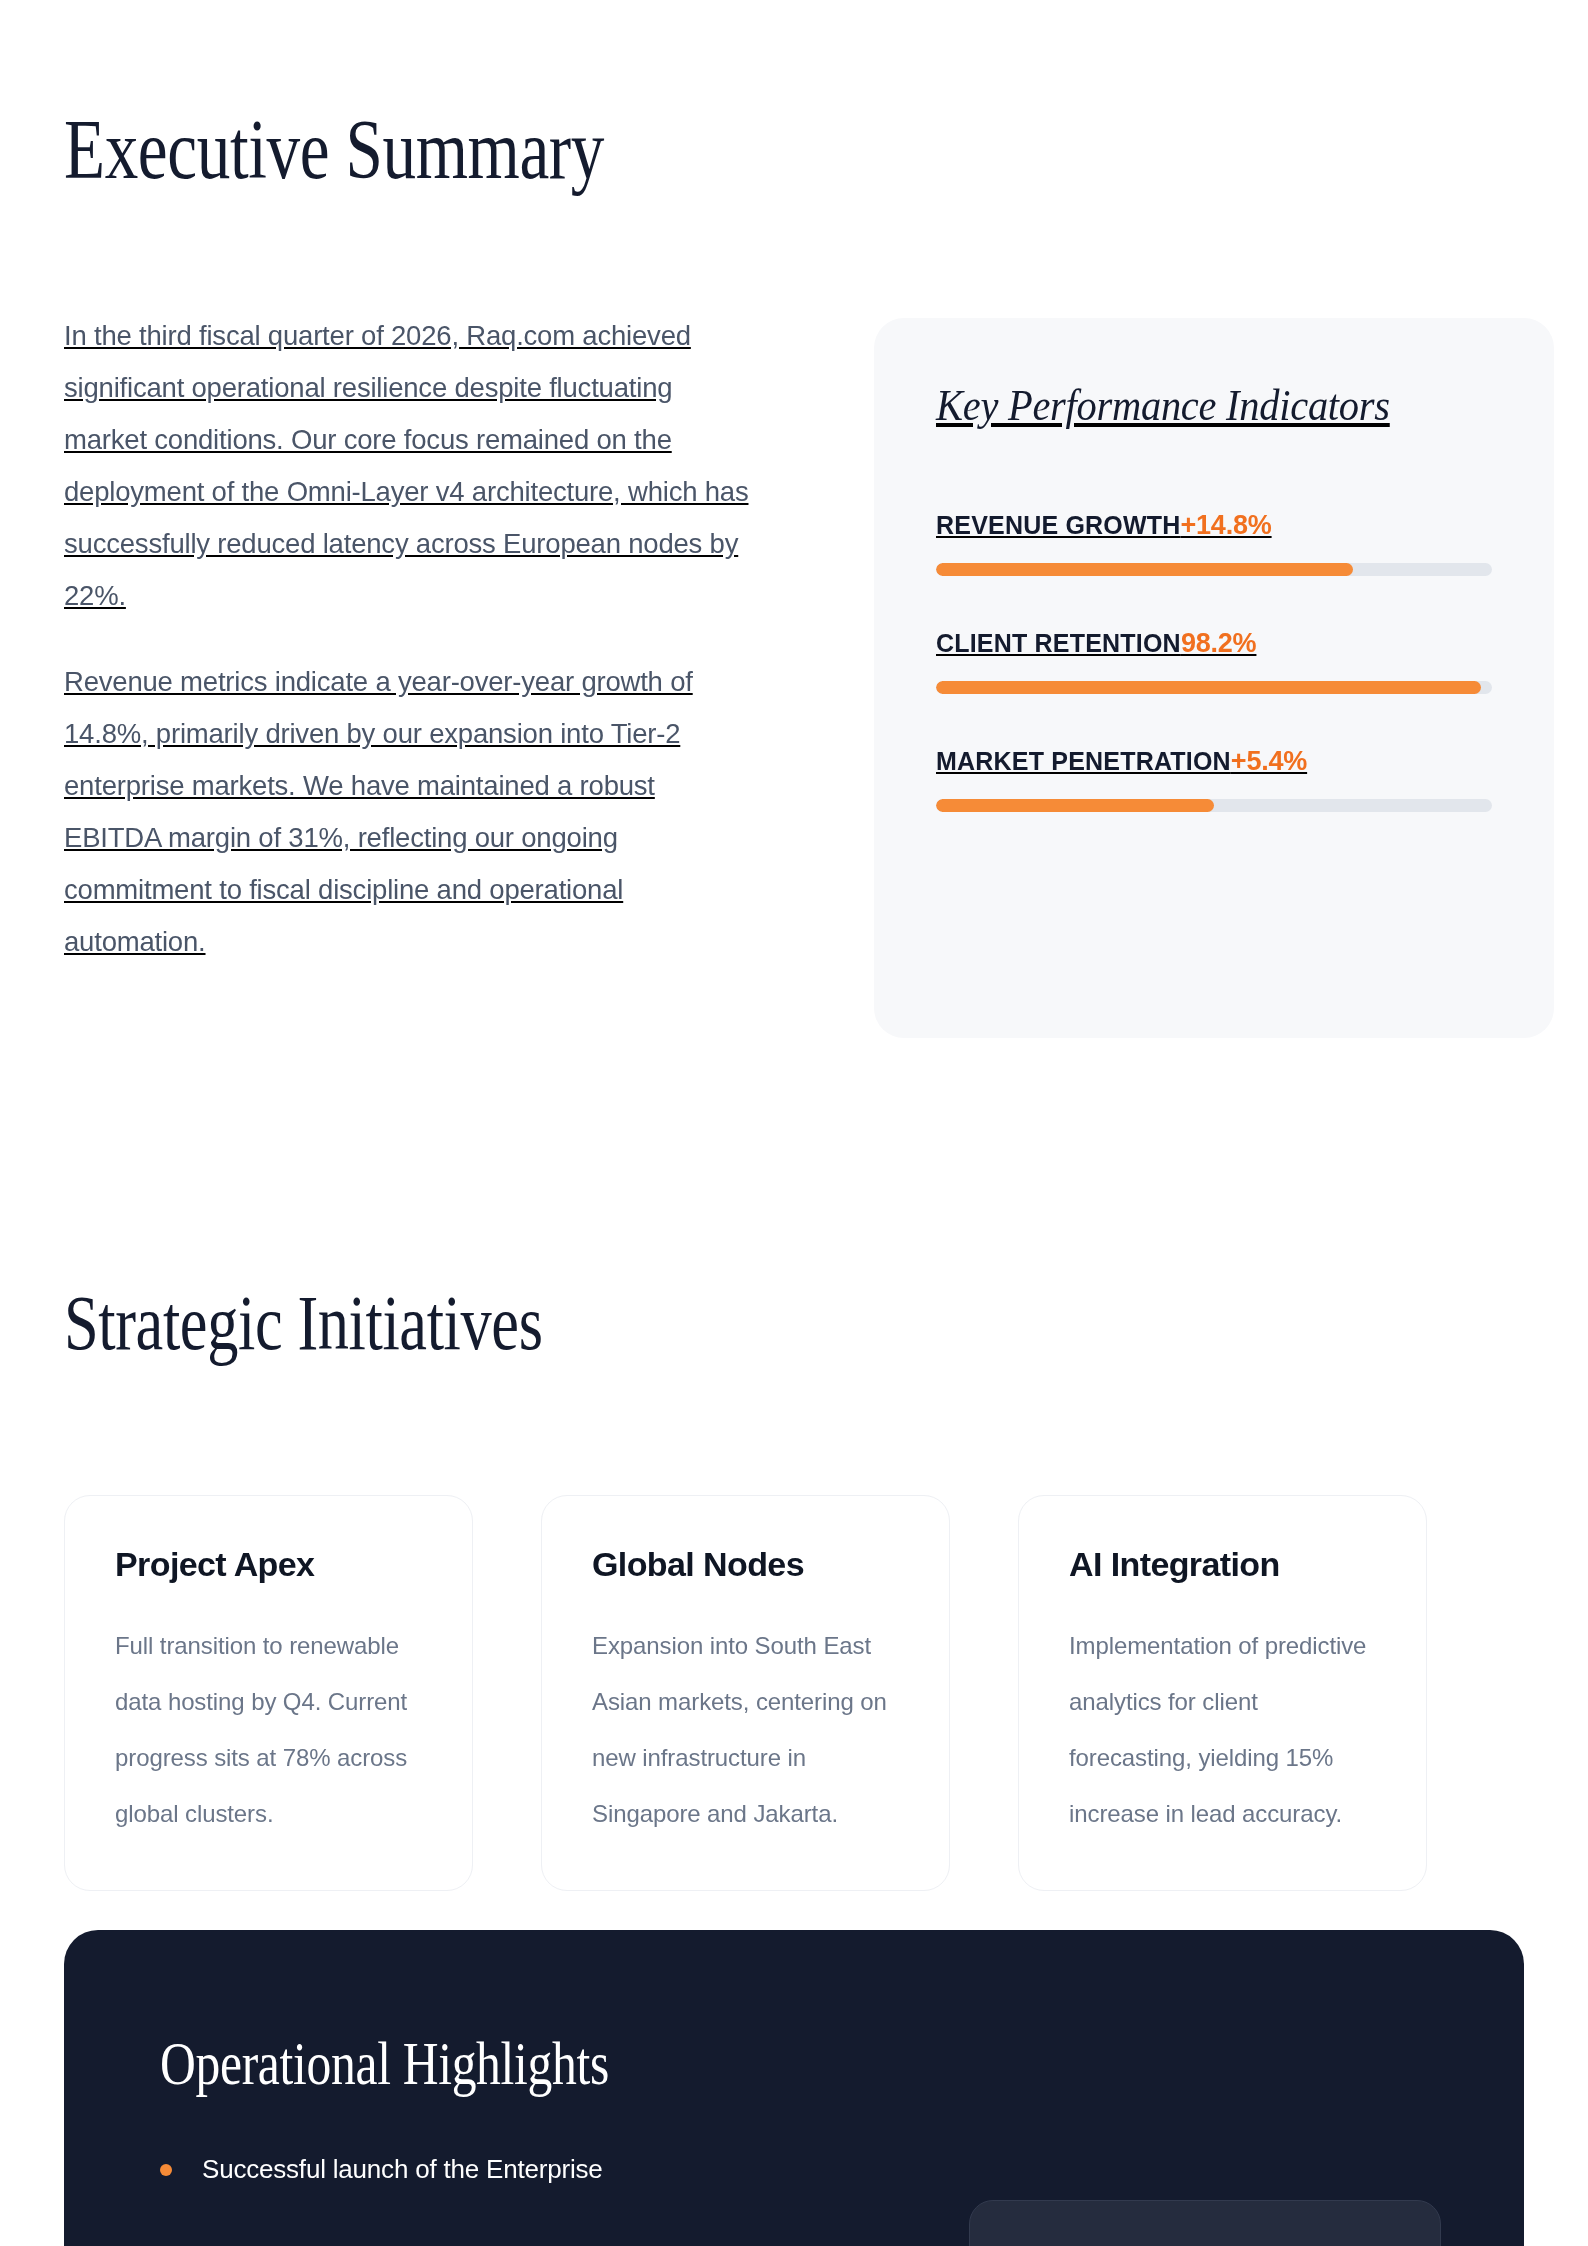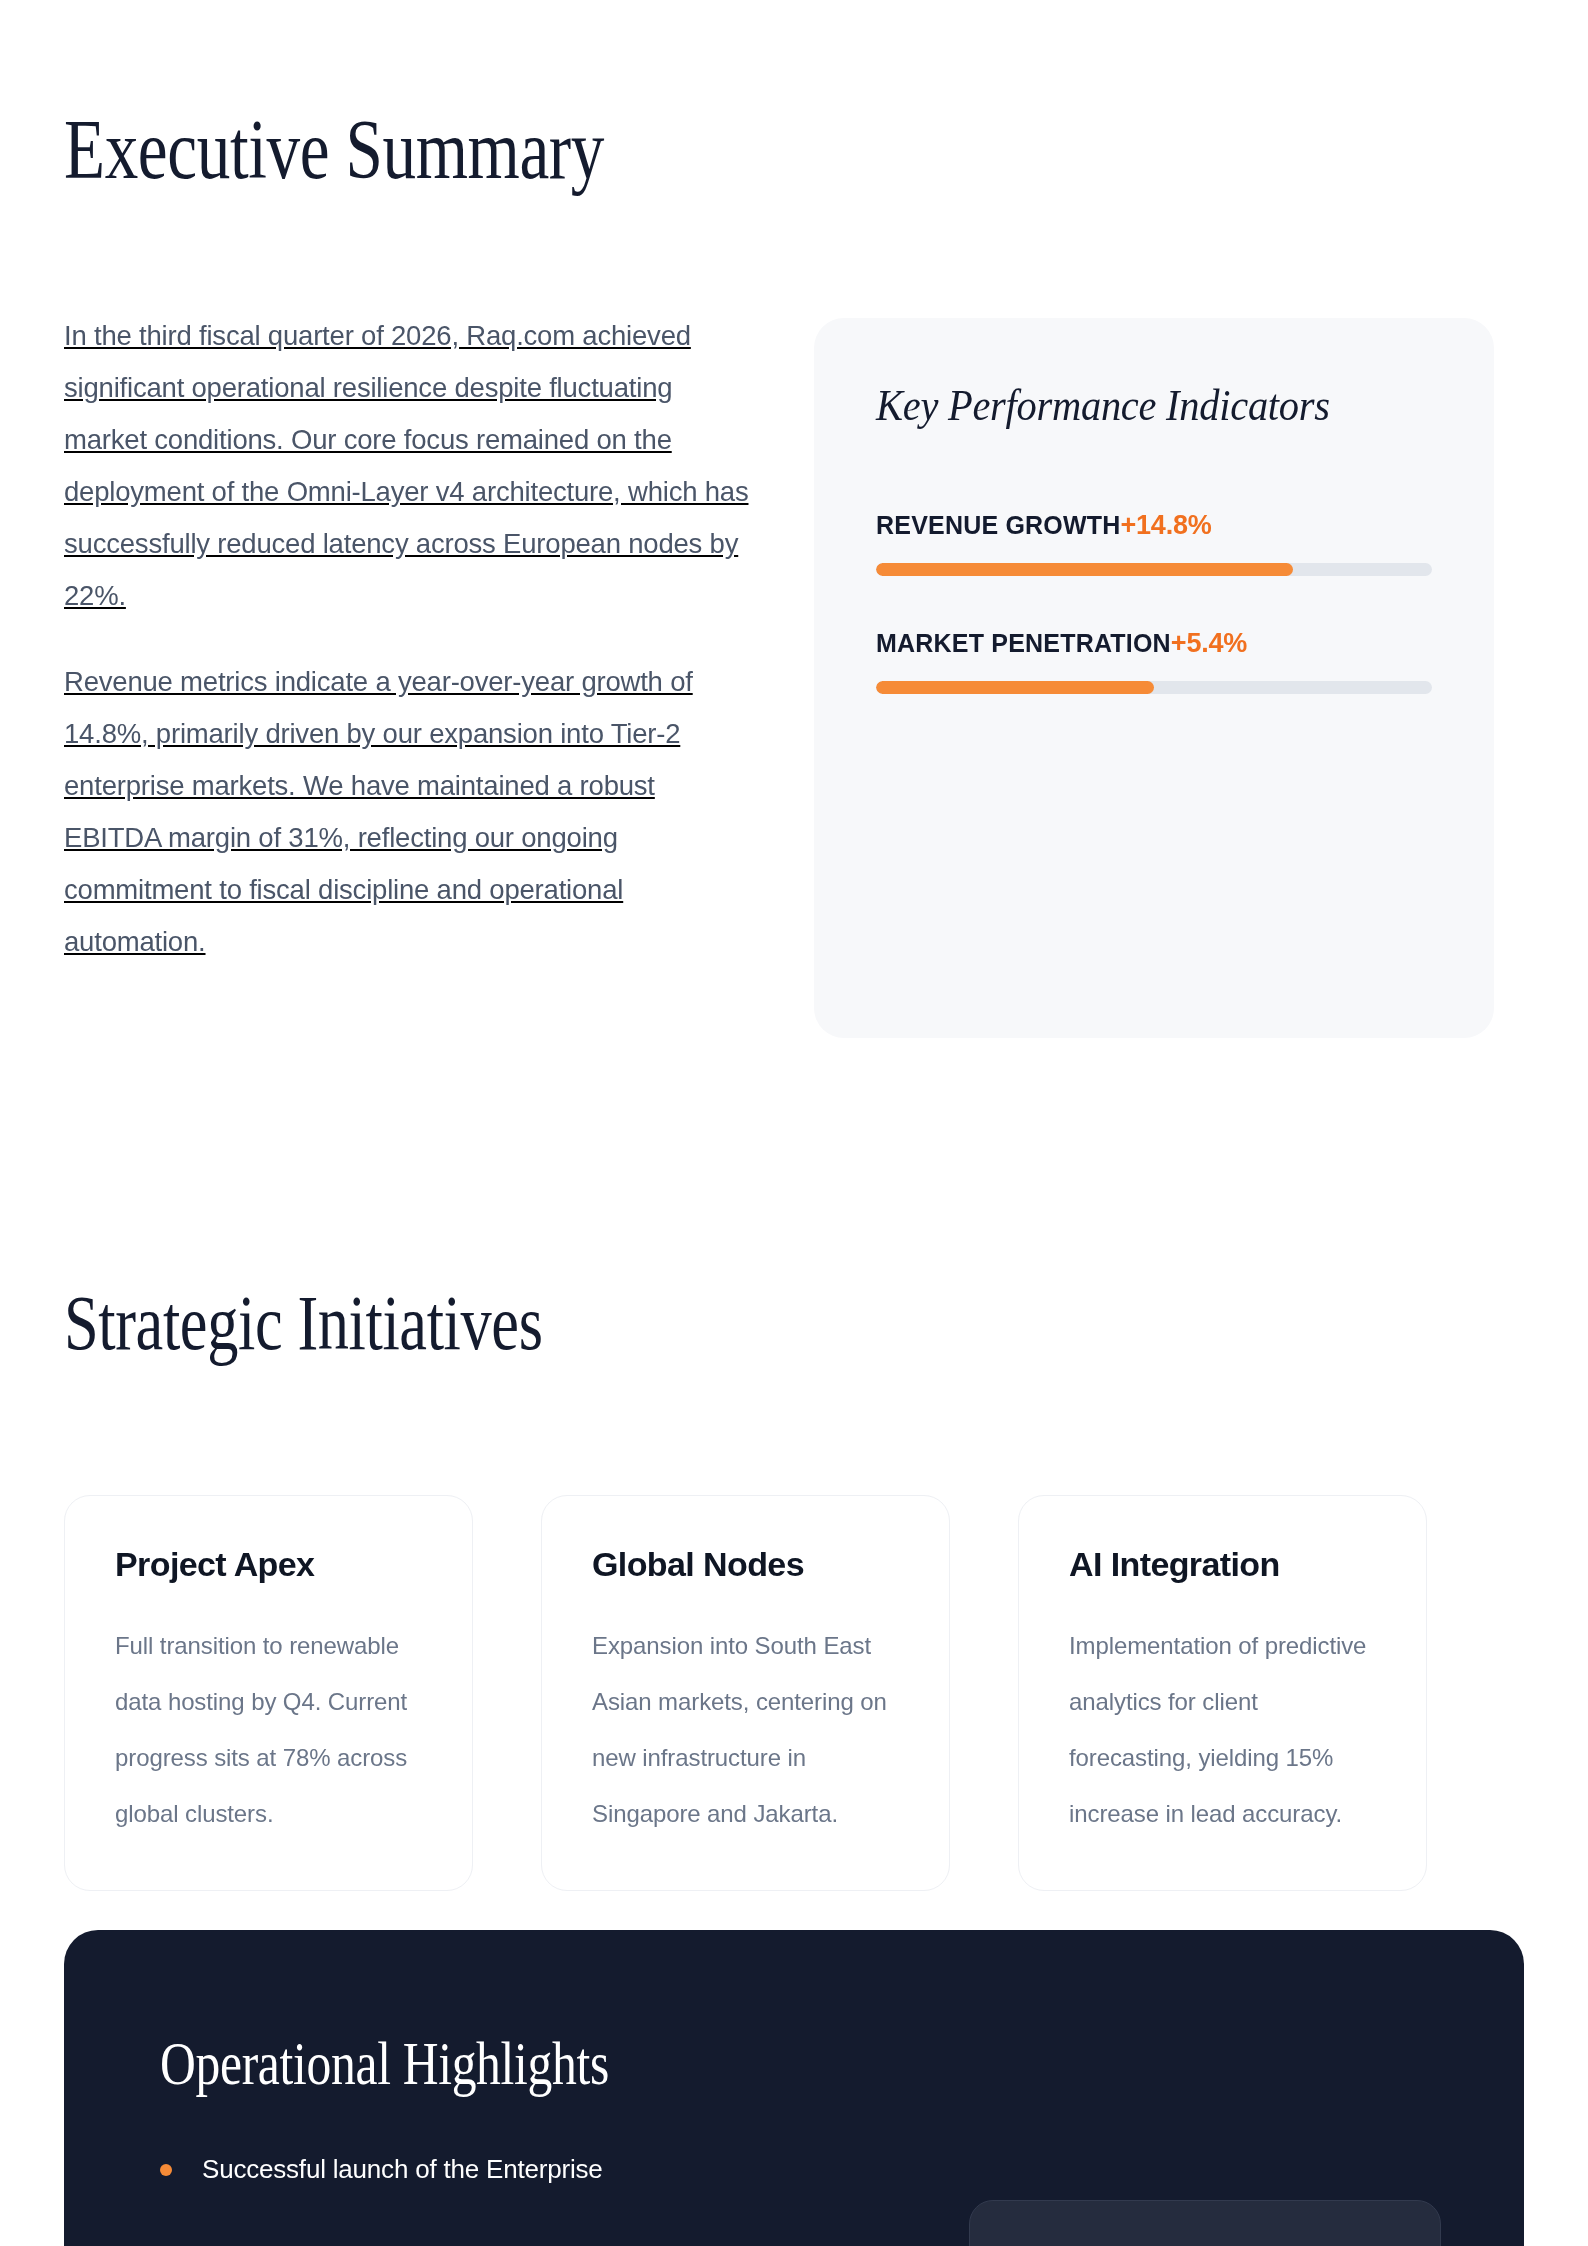--- a/index.html
+++ b/index.html
@@ -69,28 +69,29 @@
     font-size: 27.5px;
     line-height: 52px;
     color: #4a5568;
     letter-spacing: -0.2px;
   }
   .exec-text p:last-child { margin-bottom: 0; }
 
   
   .kpi-card {
     position: absolute;
-    left: 750px;
+    left: 810px;
     top: 8px;
     width: 680px;
     height: 720px;
     background: #f7f8fa;
     border-radius: 30px;
     box-sizing: border-box;
     padding: 62px 62px;
+    text-decoration: underline;
   }
   .kpi-card-title {
     font-family: "Liberation Serif", "DejaVu Serif", serif;
     font-style: italic;
     font-weight: 400;
     font-size: 44px;
     line-height: 52px;
     color: #141b2e;
     letter-spacing: -0.3px;
     margin: 0 0 78px 0;
@@ -269,20 +270,29 @@
         <div class="kpi-row">
           <div class="kpi-row-head">
             <span class="kpi-label">REVENUE GROWTH</span>
             <span class="kpi-value">+14.8%</span>
           </div>
           <div class="kpi-track">
             <div class="kpi-fill" style="width: 75%;"></div>
           </div>
         </div>
 
+        <div class="kpi-row">
+          <div class="kpi-row-head">
+            <span class="kpi-label">CLIENT RETENTION</span>
+            <span class="kpi-value">98.2%</span>
+          </div>
+          <div class="kpi-track">
+            <div class="kpi-fill" style="width: 98%;"></div>
+          </div>
+        </div>
 
         <div class="kpi-row">
           <div class="kpi-row-head">
             <span class="kpi-label">MARKET PENETRATION</span>
             <span class="kpi-value">+5.4%</span>
           </div>
           <div class="kpi-track">
             <div class="kpi-fill" style="width: 50%;"></div>
           </div>
         </div>

